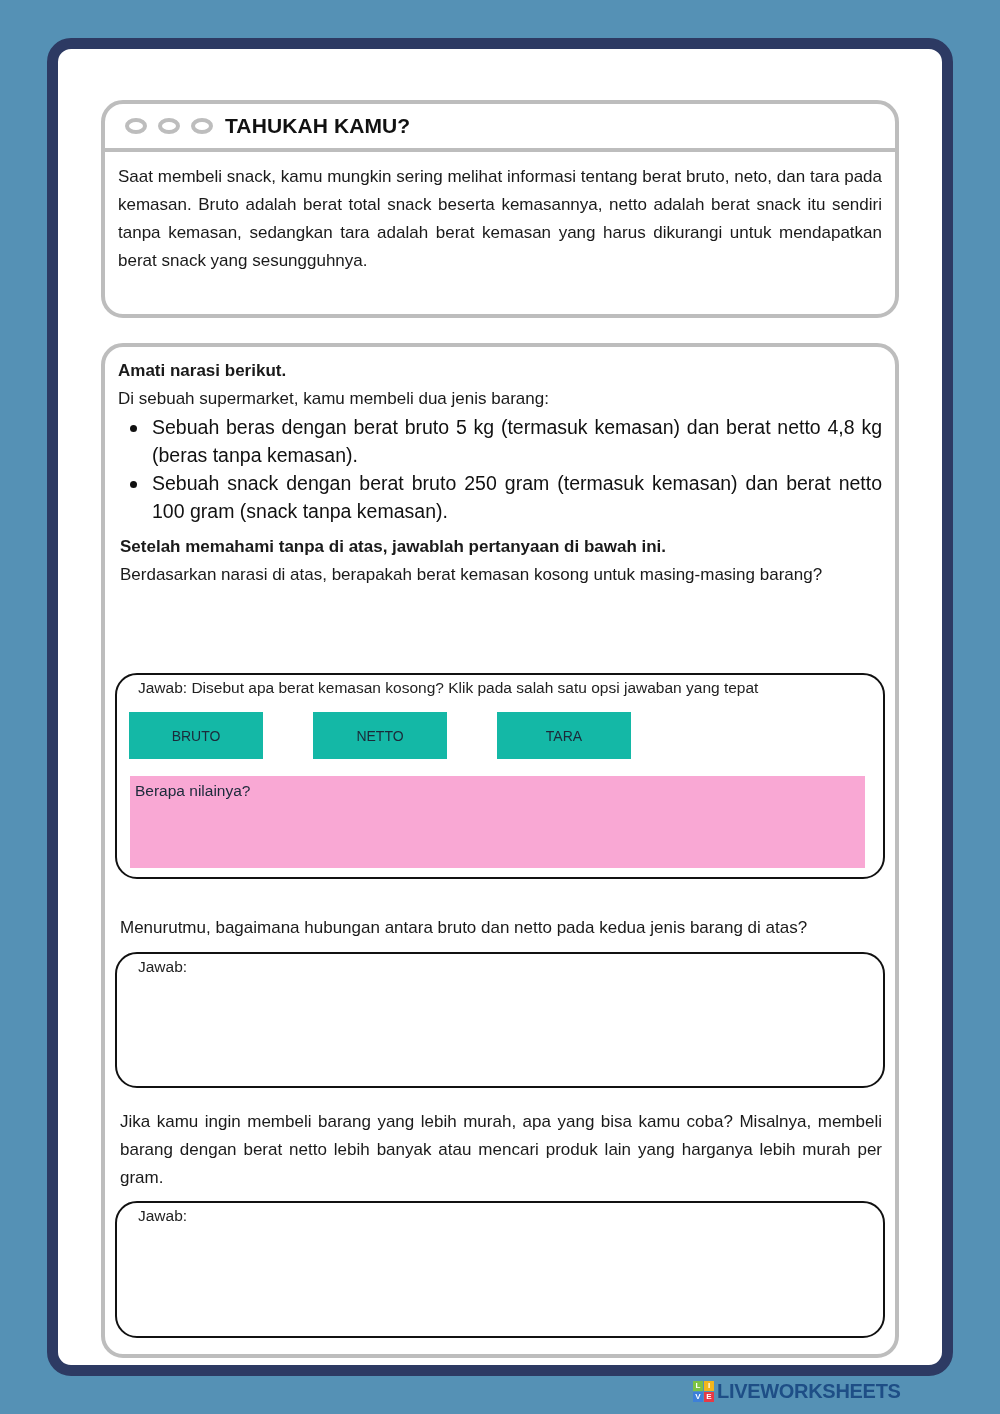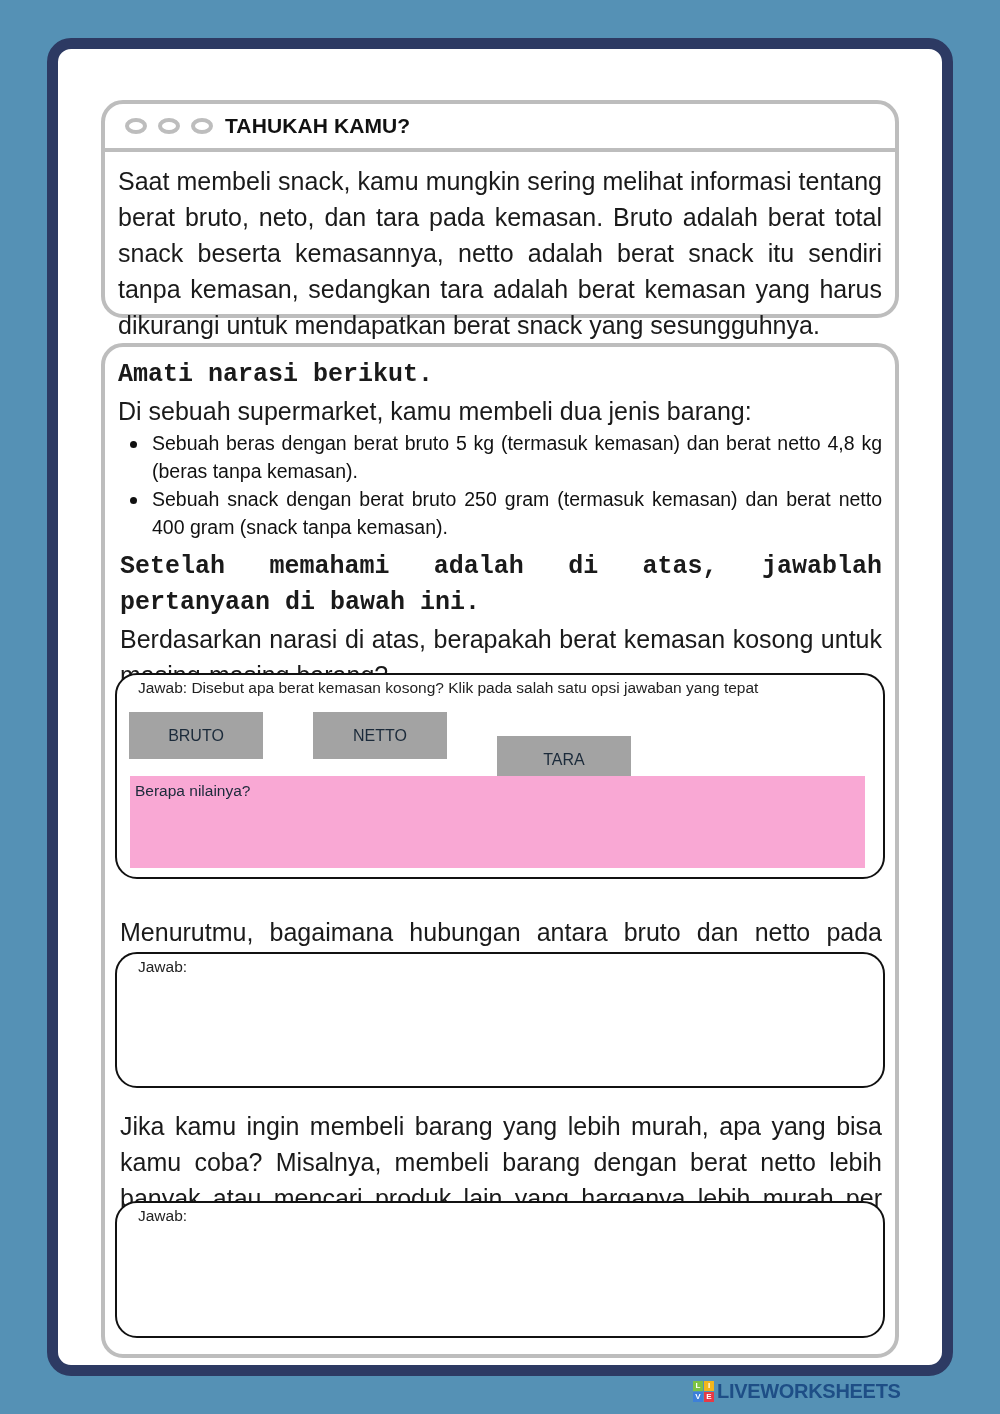--- a/index.html
+++ b/index.html
@@ -26,43 +26,43 @@
   .dots { display: flex; gap: 11px; margin-right: 12px; }
   .dot {
     width: 22px; height: 16px; border-radius: 50%;
     border: 4px solid #BDBDBD; background: #fff;
   }
   .card-title {
     font-weight: bold; font-size: 21px; letter-spacing: 0.1px; color: #111;
   }
   .card-body { padding: 8px 13px 0 13px; }
   .para {
-    font-size: 25px; line-height: 36px; text-align: justify;
+    font-size: 17px; line-height: 28px; text-align: justify;
     text-align-last: left; color: #1a1a1a;
   }
-  .bold { font-weight: bold; font-family: Liberation Mono, monospace; }
+  .bold { font-weight: bold; }
   ul.bullets { list-style: none; padding-left: 0; }
   ul.bullets li {
     position: relative; padding-left: 34px;
     font-size: 19.5px; line-height: 28px; text-align: justify; text-align-last: left;
   }
   ul.bullets li::before {
     content: ""; position: absolute; left: 12px; top: 12px;
     width: 7px; height: 7px; border-radius: 50%; background: #111;
   }
   .answer-box {
     position: absolute; left: 115px; width: 770px;
     border: 2.5px solid #111; border-radius: 22px; background: #fff;
   }
   .answer-label {
     position: absolute; left: 5px; top: 4px; font-size: 15.5px; color: #222; margin-left: 16px;
   }
   .choice-btn {
     position: absolute; top: 37px; width: 134px; height: 47px;
-    background: #a3a3a3; color: #1b2a3a; font-size: 16px;
+    background: #14b8a6; color: #1b2a3a; font-size: 14px;
     display: flex; align-items: center; justify-content: center;
     cursor: pointer; border: none;
   }
   .value-input {
     position: absolute; left: 13px; top: 101px; width: 735px; height: 92px;
     background: #f9a8d4; border: none;
   }
   .value-input-label {
     position: absolute; left: 5px; top: 6px; font-size: 15.5px; color: #1b2a3a;
   }
@@ -101,32 +101,32 @@
       <p class="para">Saat membeli snack, kamu mungkin sering melihat informasi tentang berat bruto, neto, dan tara pada kemasan. Bruto adalah berat total snack beserta kemasannya, netto adalah berat snack itu sendiri tanpa kemasan, sedangkan tara adalah berat kemasan yang harus dikurangi untuk mendapatkan berat snack yang sesungguhnya.</p>
     </div>
   </div>
 
   <div class="card" style="top:343px; height:1015px;">
     <div class="card-body" style="padding-top:10px;">
       <p class="para bold">Amati narasi berikut.</p>
       <p class="para">Di sebuah supermarket, kamu membeli dua jenis barang:</p>
       <ul class="bullets">
         <li>Sebuah beras dengan berat bruto 5 kg (termasuk kemasan) dan berat netto 4,8 kg (beras tanpa kemasan).</li>
-        <li>Sebuah snack dengan berat bruto 250 gram (termasuk kemasan) dan berat netto 400 gram (snack tanpa kemasan).</li>
+        <li>Sebuah snack dengan berat bruto 250 gram (termasuk kemasan) dan berat netto 100 gram (snack tanpa kemasan).</li>
       </ul>
-      <p class="para bold" style="margin-top:8px; padding-left:2px;">Setelah memahami adalah di atas, jawablah pertanyaan di bawah ini.</p>
+      <p class="para bold" style="margin-top:8px; padding-left:2px;">Setelah memahami tanpa di atas, jawablah pertanyaan di bawah ini.</p>
       <p class="para" style="padding-left:2px;">Berdasarkan narasi di atas, berapakah berat kemasan kosong untuk masing-masing barang?</p>
     </div>
   </div>
 
   <div class="answer-box" style="top:673px; height:206px;">
     <div class="answer-label">Jawab: Disebut apa berat kemasan kosong? Klik pada salah satu opsi jawaban yang tepat</div>
     <button class="choice-btn" style="left:12px;">BRUTO</button>
     <button class="choice-btn" style="left:196px;">NETTO</button>
-    <button class="choice-btn" style="left:380px;margin-top:24px;">TARA</button>
+    <button class="choice-btn" style="left:380px;">TARA</button>
     <div class="value-input">
       <span class="value-input-label">Berapa nilainya?</span>
     </div>
   </div>
 
   <p class="para" style="position:absolute; left:120px; top:887px; width:762px;margin-top:27px;">Menurutmu, bagaimana hubungan antara bruto dan netto pada kedua jenis barang di atas?</p>
   <div class="answer-box" style="top:952px; height:136px;">
     <div class="answer-label">Jawab:</div>
   </div>
 

